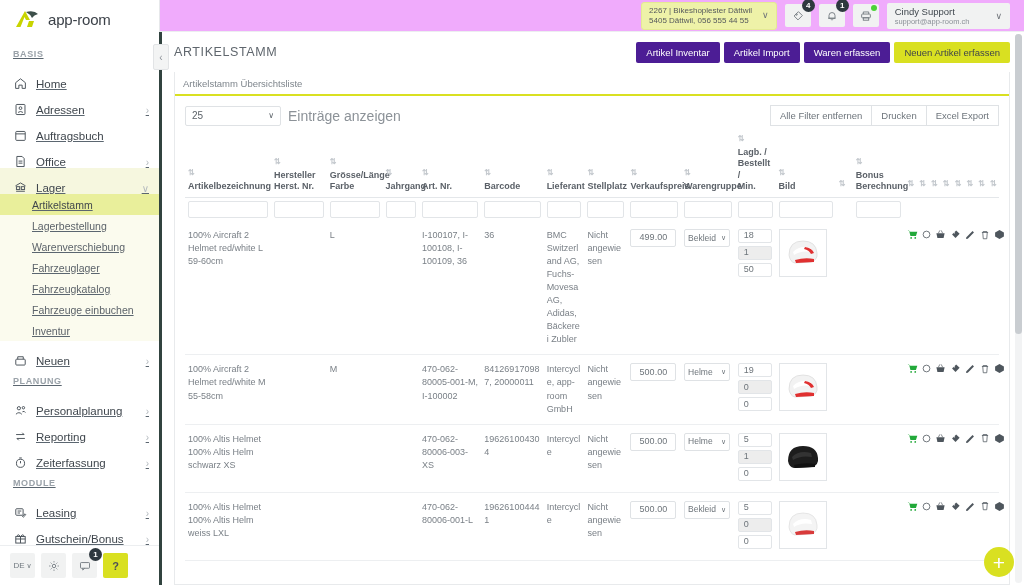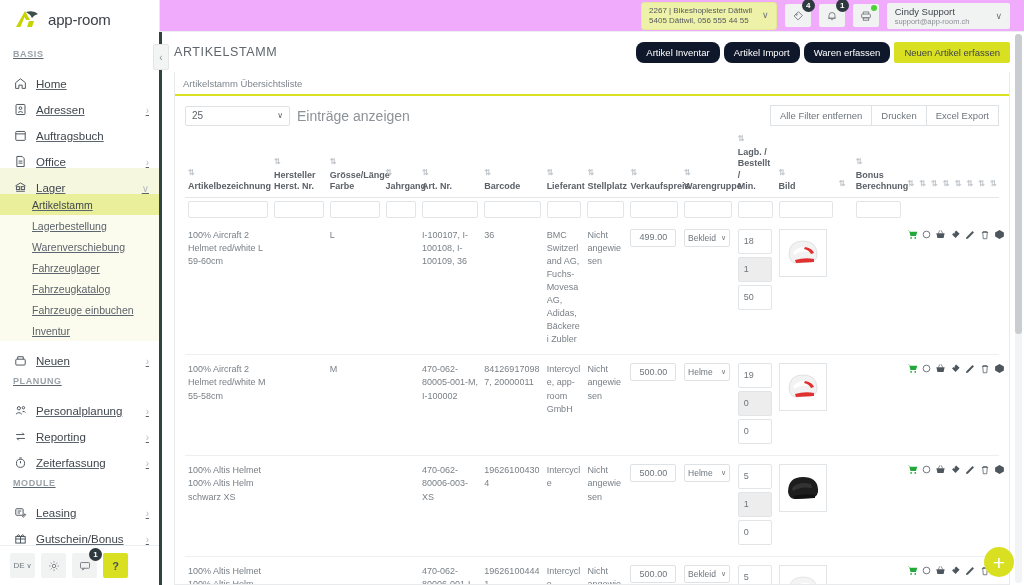--- a/index.html
+++ b/index.html
@@ -87,33 +87,33 @@
   .user-box .n { font-size:9.5px; color:#3f464d; }
   .user-box .e { font-size:7.5px; color:#8b9198; }
 
   
   .pagehead { height:40px; display:flex; align-items:center; padding:0 14px 0 14px;
      justify-content:space-between; }
   .page-title { font-size:12.5px; color:#5f666d; letter-spacing:.6px; }
   .page-actions { display:flex; gap:4px; }
   .btn { font-size:9.5px; padding:5px 10px; border-radius:2px; cursor:pointer;
      border:none; white-space:nowrap; }
-  .btn-dark { background:#0f172a; color:#fff;border-radius:8px; }
+  .btn-dark { background:#4c1d95; color:#fff; }
   .btn-yellow { background:#d9e021; color:#3f444a; }
 
   
   .card { margin:0 14px; border:1px solid #e8eaec; border-top:none;
      flex:1; display:flex; flex-direction:column; overflow:hidden; }
   .card-tab { height:24px; display:flex; align-items:center; padding-left:8px;
      font-size:9.5px; color:#7e858c; border-bottom:2px solid #d9e021; }
 
   .toolbar { display:flex; align-items:center; justify-content:space-between;
      padding:9px 10px 8px 10px; }
   .len-wrap { display:flex; align-items:center; gap:7px; }
-  .len-sel { width:105px; height:20px; border:1px solid #dfe2e5; border-radius:2px;
+  .len-sel { width:96px; height:20px; border:1px solid #dfe2e5; border-radius:2px;
      background:#fff; font-size:10px; color:#5b6268; padding:0 6px;
      display:flex; align-items:center; justify-content:space-between; cursor:pointer; }
   .len-label { font-size:14px; color:#8c9298; }
   .tbl-btns { display:flex; }
   .tbl-btns .tb {
     border:1px solid #dfe2e5; font-size:9.5px; color:#6e757c; background:#fff;
     padding:4px 9px; cursor:pointer; margin-left:-1px;
   }
 
   
@@ -134,21 +134,21 @@
     border-bottom:1px solid #edeff1; line-height:1.45;
   }
   .cell-txt { word-wrap:break-word; }
   .price-input { width:46px; height:18px; border:1px solid #dfe2e5; border-radius:2px;
      background:#fff; font-size:9px; color:#6d747a; display:flex; align-items:center;
      justify-content:center; }
   .wg-select { width:46px; height:18px; border:1px solid #dfe2e5; border-radius:2px;
      background:#fff; font-size:8.5px; color:#6d747a; display:flex; align-items:center;
      justify-content:space-between; padding:0 3px; overflow:hidden; white-space:nowrap; }
   .stock-stack { width:34px; }
-  .stock-cell { height:25px; border:1px solid #e2e5e8; border-radius:2px;
+  .stock-cell { height:14px; border:1px solid #e2e5e8; border-radius:2px;
      display:flex; align-items:center; padding-left:5px; font-size:9px;
      color:#6d747a; margin-bottom:3px; background:#fff; }
   .stock-cell.grey { background:#ededed; }
   .thumb { width:48px; height:48px; border:1px solid #e2e5e8; background:#fff;
      display:flex; align-items:center; justify-content:center; overflow:hidden; }
   .actions { display:flex; gap:4px; align-items:center; }
   .actions span { cursor:pointer; color:#4e565d; display:inline-flex; }
   .a-cart { color:#22a93a; }
 
   

